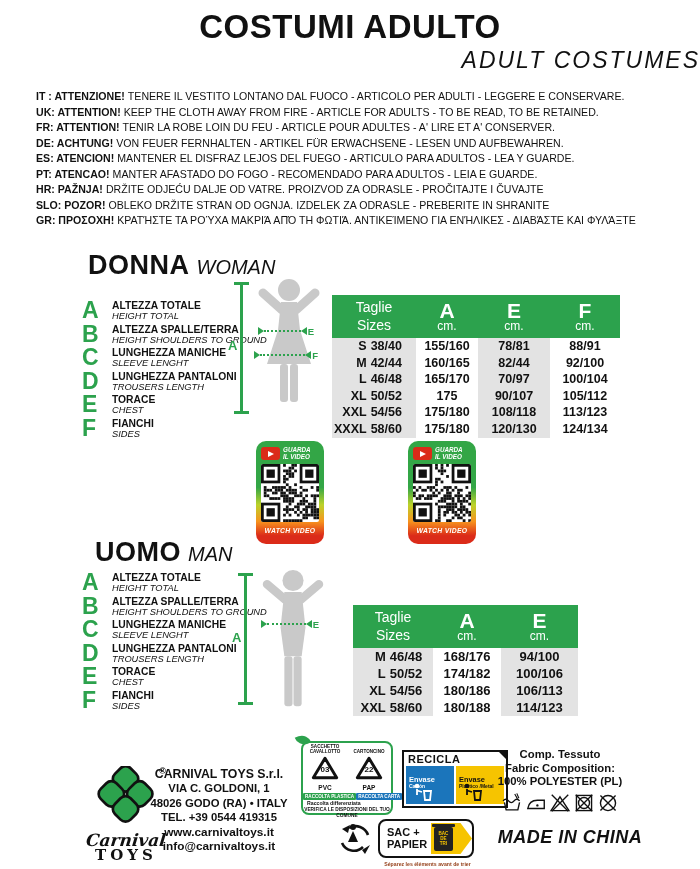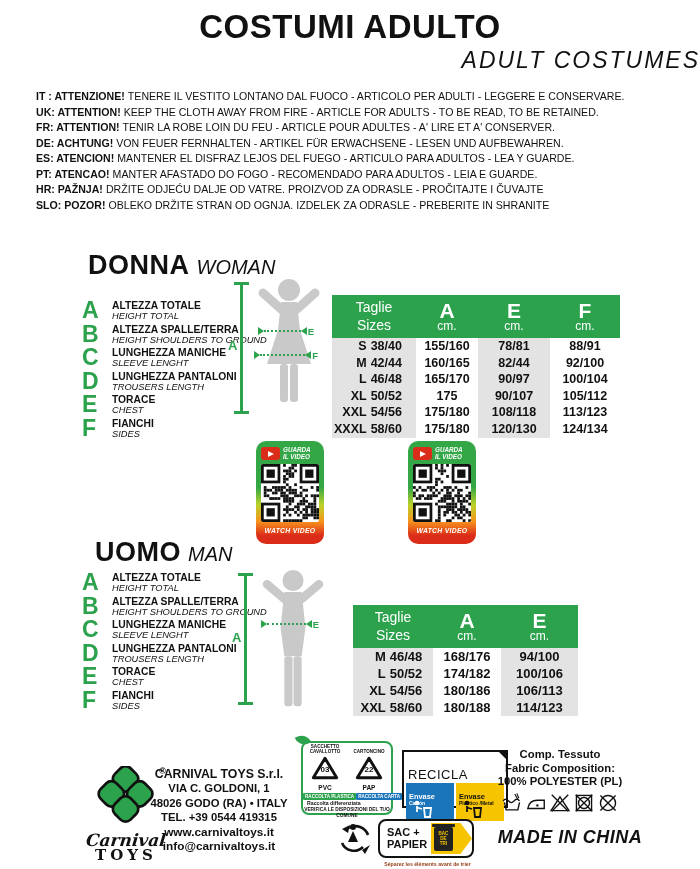--- a/index.html
+++ b/index.html
@@ -91,21 +91,21 @@
   .tag-row{display:flex;justify-content:space-around;margin-top:2px;}
   .tag{font-size:4.6px;font-weight:bold;color:#fff;padding:1px 2px;border-radius:1px;white-space:nowrap;}
   .tag-green{background:#2CA24D;} .tag-blue{background:#1B75BB;}
   .it-note1{font-size:5.2px;font-weight:bold;padding-left:4px;line-height:7px;}
   .it-note2{font-size:4.8px;font-weight:bold;text-align:center;line-height:6px;}
 
   
   .es-box{position:absolute;left:402px;top:750px;width:106px;height:58px;border:2px solid #111;
           background:#fff;box-sizing:border-box;}
   .es-fold{position:absolute;top:-2px;right:-2px;width:0;height:0;border-top:11px solid #111;border-left:11px solid transparent;}
-  .es-title{font-size:13px;font-weight:normal;padding:15px 0 1px 4px;letter-spacing:.5px;}
+  .es-title{font-size:11px;font-weight:bold;padding:1px 0 1px 4px;letter-spacing:.5px;}
   .es-panels{display:flex;gap:2px;padding:0 2px;}
   .es-panel{width:49px;height:38px;padding:10px 3px;box-sizing:border-box;position:relative;}
   .es-blue{background:#1B75BB;color:#fff;}
   .es-yellow{background:#F6C400;color:#111;}
   .es-p-title{font-size:7.4px;font-weight:bold;line-height:7.5px;}
   .es-p-sub{font-size:5px;font-weight:bold;line-height:5.5px;}
   .es-panel svg{position:absolute;left:4px;bottom:2px;}
 
   
   .triman{position:absolute;left:336px;top:821px;}
@@ -139,20 +139,21 @@
 
   <div class="warnings">
     <div class="warn-line"><b>IT : ATTENZIONE!</b><span>TENERE IL VESTITO LONTANO DAL FUOCO - ARTICOLO PER ADULTI - LEGGERE E CONSERVARE.</span></div>
     <div class="warn-line"><b>UK: ATTENTION!</b><span>KEEP THE CLOTH AWAY FROM FIRE - ARTICLE FOR ADULTS - TO BE READ, TO BE RETAINED.</span></div>
     <div class="warn-line"><b>FR: ATTENTION!</b><span>TENIR LA ROBE LOIN DU FEU - ARTICLE POUR ADULTES  - A' LIRE ET A' CONSERVER.</span></div>
     <div class="warn-line"><b>DE: ACHTUNG!</b><span>VON FEUER FERNHALTEN - ARTIKEL FÜR ERWACHSENE  - LESEN UND AUFBEWAHREN.</span></div>
     <div class="warn-line"><b>ES: ATENCION!</b><span>MANTENER EL DISFRAZ LEJOS DEL FUEGO -  ARTICULO PARA ADULTOS - LEA Y GUARDE.</span></div>
     <div class="warn-line"><b>PT: ATENCAO!</b><span>MANTER AFASTADO DO FOGO - RECOMENDADO PARA ADULTOS - LEIA E GUARDE.</span></div>
     <div class="warn-line"><b>HR: PAŽNJA!</b><span>DRŽITE ODJEĆU DALJE OD VATRE. PROIZVOD ZA ODRASLE - PROČITAJTE I ČUVAJTE</span></div>
     <div class="warn-line"><b>SLO: POZOR!</b><span>OBLEKO DRŽITE STRAN OD OGNJA. IZDELEK ZA ODRASLE - PREBERITE IN SHRANITE</span></div>
+    <div class="warn-line"><b>GR: ΠΡΟΣΟΧΗ!</b><span>ΚΡΑΤΉΣΤΕ ΤΑ ΡΟΎΧΑ ΜΑΚΡΙΆ ΑΠΌ ΤΗ ΦΩΤΙΆ. ΑΝΤΙΚΕΊΜΕΝΟ ΓΙΑ ΕΝΉΛΙΚΕΣ - ΔΙΑΒΆΣΤΕ ΚΑΙ ΦΥΛΆΞΤΕ</span></div>
   </div>
 
   <div class="sec-head" style="left:88px;top:250px;">
     <span class="it">DONNA</span>
     <span class="en">WOMAN</span>
   </div>
 
   <div class="legend" style="top:300px;">
     <div class="leg-item">
         <span class="leg-letter">A</span>
@@ -273,21 +274,21 @@
           <td>92/100</td>
         </tr>
       <tr>
           <td class="c-gray">
             <span class="col-size">
               <span class="sz">L</span>
               <span class="rg">46/48</span>
             </span>
           </td>
           <td>165/170</td>
-          <td class="c-gray">90/97</td>
+          <td class="c-gray">70/97</td>
           <td>100/104</td>
         </tr>
       <tr>
           <td class="c-gray">
             <span class="col-size">
               <span class="sz">XL</span>
               <span class="rg">50/52</span>
             </span>
           </td>
           <td>175</td>

